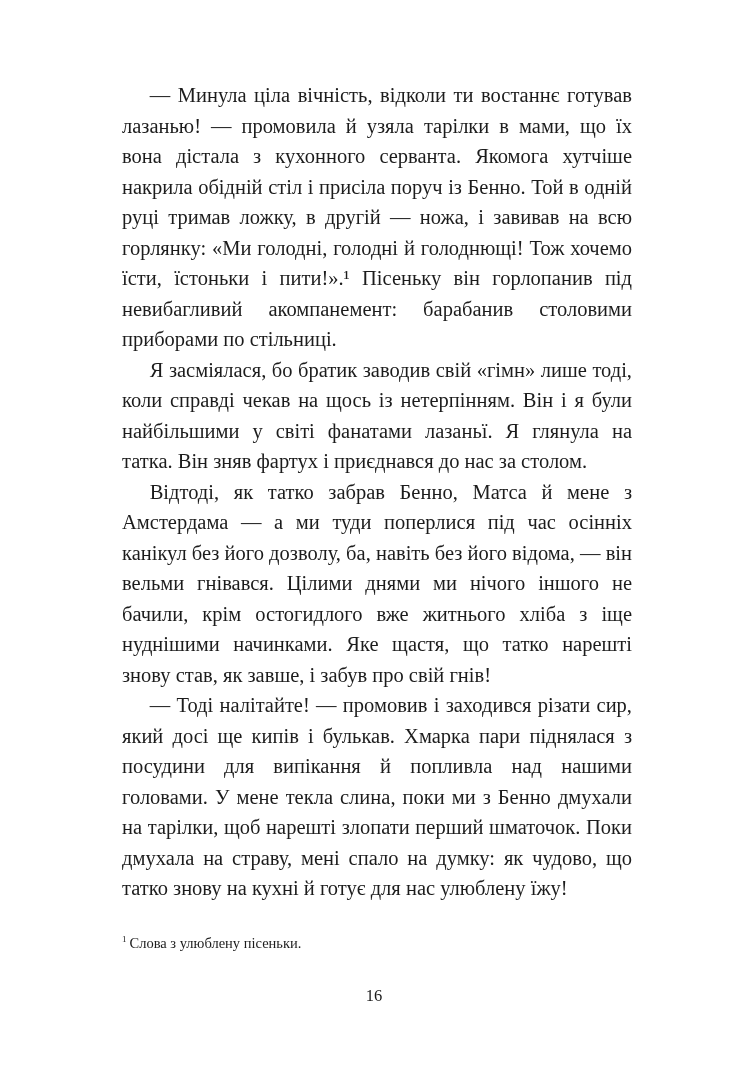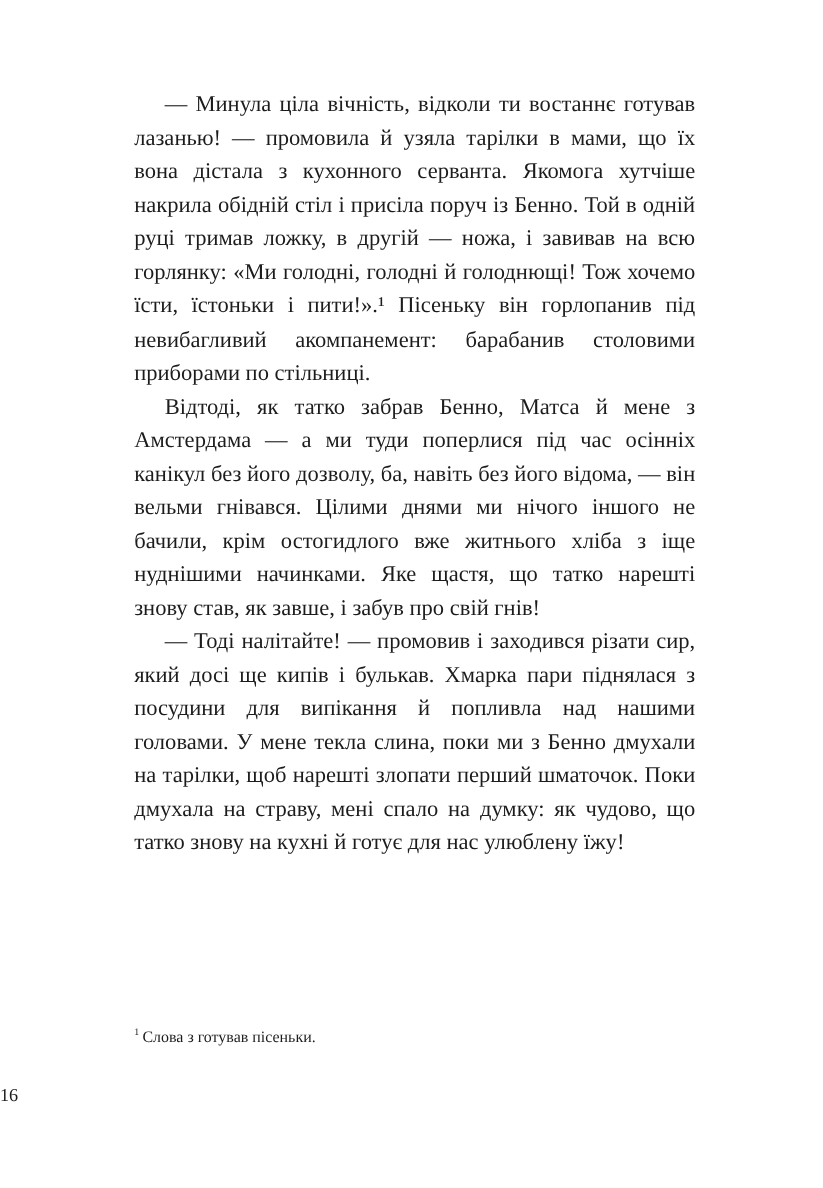--- a/index.html
+++ b/index.html
@@ -45,35 +45,36 @@
       text-align: left;
     }
     .footnote .footnote-text {
       margin-left: 3px;
     }
     .page-number {
       position: absolute;
       left: 0;
       width: 748px;
       top: 986px;
-      text-align: left;
+      text-align: center;
       font-size: 16.5px;
       color: #1c1c1c;
     }
   </style>
 </head>
 <body>
 
 <div class="book-page">
 
   <div class="text-block">
     <p>— Минула ціла вічність, відколи ти востаннє готував лазанью! — промовила й узяла тарілки в мами, що їх вона дістала з кухонного серванта. Якомога хутчіше накрила обідній стіл і присіла поруч із Бенно. Той в одній руці тримав ложку, в другій — ножа, і завивав на всю горлянку: «Ми голодні, голодні й голоднющі! Тож хочемо їсти, їстоньки і пити!».¹ Пісеньку він горлопанив під невибагливий акомпанемент: барабанив столовими приборами по стільниці.</p>
+    <p>Я засміялася, бо братик заводив свій «гімн» лише тоді, коли справді чекав на щось із нетерпінням. Він і я були найбільшими у світі фанатами лазаньї. Я глянула на татка. Він зняв фартух і приєднався до нас за столом.</p>
     <p>Відтоді, як татко забрав Бенно, Матса й мене з Амстердама — а ми туди поперлися під час осінніх канікул без його дозволу, ба, навіть без його відома, — він вельми гнівався. Цілими днями ми нічого іншого не бачили, крім остогидлого вже житнього хліба з іще нуднішими начинками. Яке щастя, що татко нарешті знову став, як завше, і забув про свій гнів!</p>
     <p>— Тоді налітайте! — промовив і заходився різати сир, який досі ще кипів і булькав. Хмарка пари піднялася з посудини для випікання й попливла над нашими головами. У мене текла слина, поки ми з Бенно дмухали на тарілки, щоб нарешті злопати перший шматочок. Поки дмухала на страву, мені спало на думку: як чудово, що татко знову на кухні й готує для нас улюблену їжу!</p>
   </div>
 
   <div class="footnote">
-    <sup>1</sup><span class="footnote-text">Слова з готував пісеньки.</span>
+    <sup>1</sup><span class="footnote-text">Слова з улюблену пісеньки.</span>
   </div>
 
   <div class="page-number">16</div>
 
 </div>
 
 </body></html>

